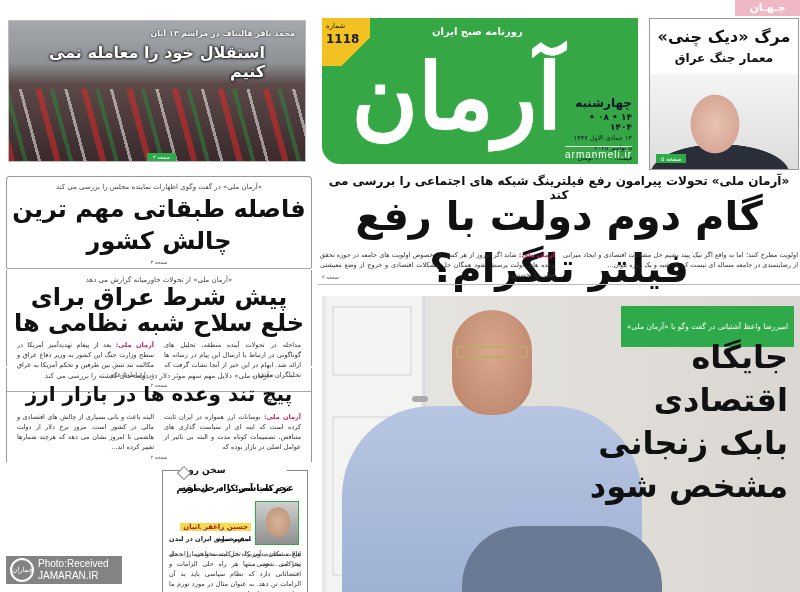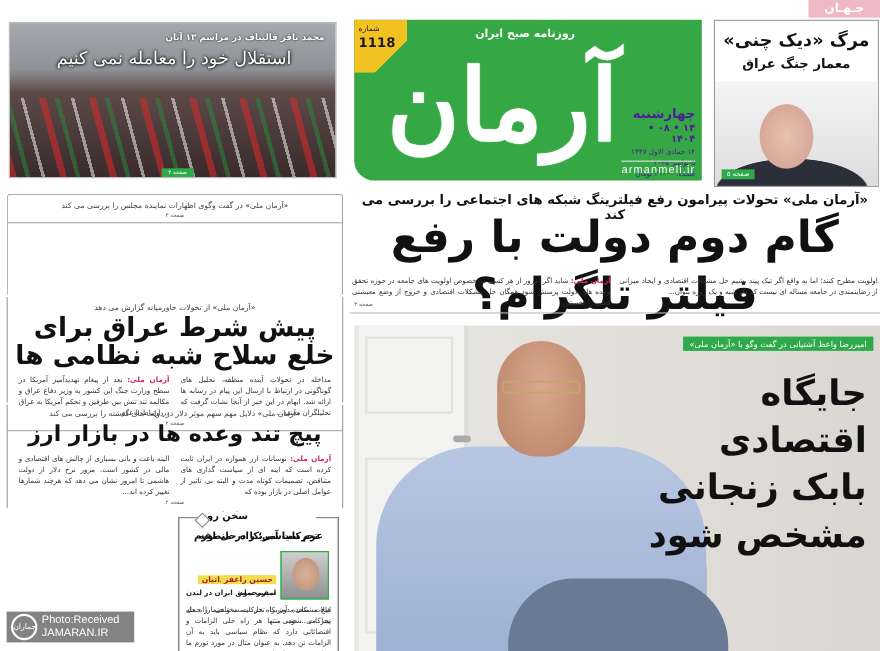--- a/index.html
+++ b/index.html
@@ -15,33 +15,33 @@
   .cheney .photo { position: absolute; left: 0; right: 0; top: 55px; bottom: 0; background: radial-gradient(ellipse 40px 48px at 65px 50px, #e8c2b2 0%, #d8a898 60%, transparent 62%), radial-gradient(ellipse 70px 30px at 70px 100px, #2a2f3a 0%, #2a2f3a 98%, transparent 100%), linear-gradient(#f4f4f4, #ddd); }
   .cheney .page-ref { position: absolute; left: 6px; bottom: 6px; background: #2eaa4a; color: #fff; font-size: 6px; padding: 1px 5px; }
 
   
   .mast { position: absolute; left: 322px; top: 18px; width: 316px; height: 146px; background: #35a845; border-bottom-left-radius: 18px; overflow: hidden; }
   .mast .issue { position: absolute; left: 0; top: 0; width: 48px; height: 48px; background: linear-gradient(135deg, #f2c222 0%, #f2c222 70%, transparent 70%); }
   .mast .issue .lbl { position: absolute; top: 4px; left: 4px; font-size: 7px; color: #1a1a1a; direction: rtl; }
   .mast .issue .num { position: absolute; top: 14px; left: 4px; font-size: 12px; font-weight: bold; color: #1a1a1a; }
   .mast .tagline { position: absolute; top: 8px; left: 110px; font-size: 10px; color: #fff; font-weight: bold; }
   .mast .logo { position: absolute; left: 30px; top: 18px; width: 210px; height: 120px; color: #fff; font-family: "DejaVu Serif", serif; font-size: 90px; font-weight: bold; line-height: 120px; text-align: center; letter-spacing: -6px; text-shadow: 0 0 1px #fff; }
-  .mast .info { position: absolute; right: 6px; top: 78px; width: 68px; text-align: right; color: #4c1d95; }
+  .mast .info { position: absolute; right: 6px; top: 78px; width: 68px; text-align: right; color: #0f172a; }
   .mast .info .day { font-size: 12px; font-weight: bold; }
   .mast .info .sh { font-size: 9px; font-weight: bold; margin-top: 2px; }
   .mast .info .hj, .mast .info .gr, .mast .info .price { font-size: 6.5px; margin-top: 2px; }
   .mast .url { position: absolute; right: 6px; bottom: 4px; font-family: Liberation Sans, sans-serif; direction: ltr; color: #fff; font-size: 10px; letter-spacing: 1px; border-top: 1px solid #e5e5e5; padding-top: 2px; }
 
   
   .rally { position: absolute; left: 8px; top: 20px; width: 298px; height: 142px; border: 1px solid #bbb; overflow: hidden; background:
      linear-gradient(180deg, #a5a9ad 0%, #8e9296 30%, #5c4a48 45%, #3a2a2c 100%); }
   .rally .flags { position: absolute; left: 0; right: 0; top: 68px; bottom: 0; background:
      repeating-linear-gradient(75deg, rgba(220,40,40,0.55) 0 6px, transparent 6px 14px, rgba(40,140,60,0.5) 14px 18px, transparent 18px 28px, rgba(255,255,255,0.5) 28px 31px, transparent 31px 44px); }
   .rally .sub { position: absolute; top: 8px; right: 10px; font-size: 8px; color: #fff; font-weight: bold; text-shadow: 0 0 2px #000; }
-  .rally .head { position: absolute; top: 22px; right: 40px; font-size: 16px; color: #fff; font-weight: normal; text-shadow: 0 0 3px #000, 0 0 3px #000; }
+  .rally .head { position: absolute; top: 22px; right: 40px; font-size: 16px; color: #fff; font-weight: bold; text-shadow: 0 0 3px #000, 0 0 3px #000; }
   .rally .page-ref { position: absolute; left: 138px; bottom: 0; background: #2eaa4a; color: #fff; font-size: 5px; padding: 1px 6px; }
 
   
   .mainhead { position: absolute; left: 318px; top: 170px; width: 482px; height: 120px; }
   .mainhead .kicker { position: absolute; top: 4px; right: 0; left: 0; text-align: center; font-size: 12px; font-weight: bold; }
   .mainhead .title { position: absolute; top: 20px; right: 0; left: 0; text-align: center; font-size: 40px; font-weight: bold; line-height: 52px; letter-spacing: -1px; }
   .mainhead .body { position: absolute; top: 80px; right: 2px; width: 478px; display: flex; flex-direction: row; gap: 8px; font-size: 6.5px; line-height: 10px; color: #333; }
   .mainhead .body .col { flex: 1; text-align: justify; }
   .mainhead .src { color: #d0226a; font-weight: bold; }
   .mainhead .pref { position: absolute; left: 4px; top: 104px; font-size: 5px; color: #555; }
@@ -50,21 +50,21 @@
   
   .interview { position: absolute; left: 322px; top: 296px; width: 478px; height: 296px; background: linear-gradient(90deg, #e9e7e3 0%, #dad7d2 100%); overflow: hidden; }
   .interview .door { position: absolute; left: 4px; top: 0; width: 100px; height: 296px; background: #f3f3f1; border-right: 4px solid #ddd; }
   .interview .door .panel { position: absolute; left: 6px; right: 10px; border: 2px solid #e2e2e0; }
   .interview .door .handle { position: absolute; left: 86px; top: 100px; width: 16px; height: 6px; background: #aaa; border-radius: 3px; }
   .interview .chair { position: absolute; left: 40px; top: 200px; width: 280px; height: 110px; background: #2e2e30; border-radius: 20px 20px 0 0; }
   .interview .shirt { position: absolute; left: 20px; top: 110px; width: 300px; height: 200px; background: linear-gradient(180deg, #b7c6e2, #9db0d3); border-radius: 90px 90px 0 0; }
   .interview .legs { position: absolute; left: 140px; top: 230px; width: 200px; height: 80px; background: #6a7a94; border-radius: 60px 60px 0 0; }
   .interview .face { position: absolute; left: 130px; top: 14px; width: 80px; height: 105px; background: radial-gradient(ellipse at 50% 40%, #d8a98e, #b98167); border-radius: 40px 40px 36px 36px; }
   .interview .glasses { position: absolute; left: 134px; top: 50px; width: 72px; height: 12px; border: 2px solid #c5a56e; border-radius: 4px; }
-  .interview .badge { position: absolute; right: 6px; top: 10px; background: #2eaa4a; color: #fff; font-size: 7.5px; padding: 2px 6px; }
+  .interview .badge { position: absolute; right: 6px; top: 10px; background: #2eaa4a; color: #fff; font-size: 7.5px; padding: 16px 6px; }
   .interview .title { position: absolute; right: 12px; top: 40px; width: 230px; text-align: right; font-size: 32px; font-weight: bold; line-height: 43px; color: #111; }
 
   
   .story { position: absolute; left: 6px; width: 306px; border-left: 1px solid #999; border-right: 1px solid #999; }
   .story .kicker { text-align: center; font-size: 7px; color: #444; }
   .story .title { text-align: center; font-weight: bold; color: #111; }
   .story .lead { text-align: center; font-size: 8px; color: #333; margin-top: 4px; }
   .story .lead .sq { display: inline-block; width: 7px; height: 7px; border: 2px solid #2eaa4a; vertical-align: middle; margin-left: 4px; }
   .story .cols { display: flex; gap: 10px; padding: 0 10px; font-size: 6.5px; line-height: 10px; color: #333; margin-top: 4px; }
   .story .cols .col { flex: 1; text-align: justify; }
@@ -162,20 +162,21 @@
   <div class="badge">امیررضا واعظ آشتیانی در گفت وگو با «آرمان ملی»</div>
   <div class="title">
     <div>جایگاه اقتصادی</div>
     <div>بابک زنجانی</div>
     <div>مشخص شود</div>
   </div>
 </div>
 
 <div class="story s1">
   <div class="kicker">«آرمان ملی» در گفت وگوی اظهارات نماینده مجلس را بررسی می کند</div>
+  <div class="title">فاصله طبقاتی مهم ترین چالش کشور</div>
   <div class="pref">صفحه ۳</div>
   <div class="rule"></div>
 </div>
 
 <div class="story s2">
   <div class="kicker">«آرمان ملی» از تحولات خاورمیانه گزارش می دهد</div>
   <div class="title">پیش شرط عراق برای خلع سلاح شبه نظامی ها</div>
   <div class="cols">
     <div class="col">مداخله در تحولات آینده منطقه، تحلیل های گوناگونی در ارتباط با ارسال این پیام در رسانه ها ارائه شد. ابهام در این خبر از آنجا نشات گرفت که تحلیلگران معتقد...</div>
     <div class="col"><span class="src">آرمان ملی:</span> <span>بعد از پیغام تهدیدآمیز آمریکا در سطح وزارت جنگ این کشور به وزیر دفاع عراق و مکالمه تند تنش بین طرفین و تحکم آمریکا به عراق در ارتباط با عدم</span></div>

